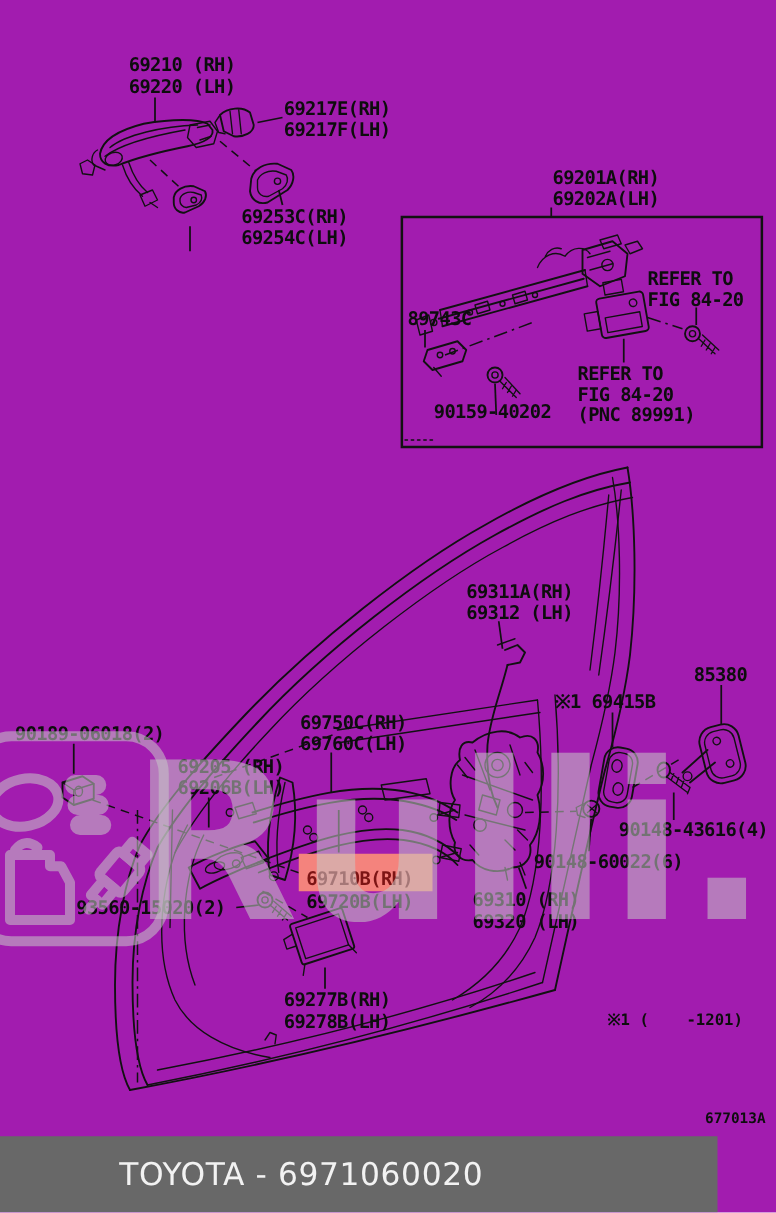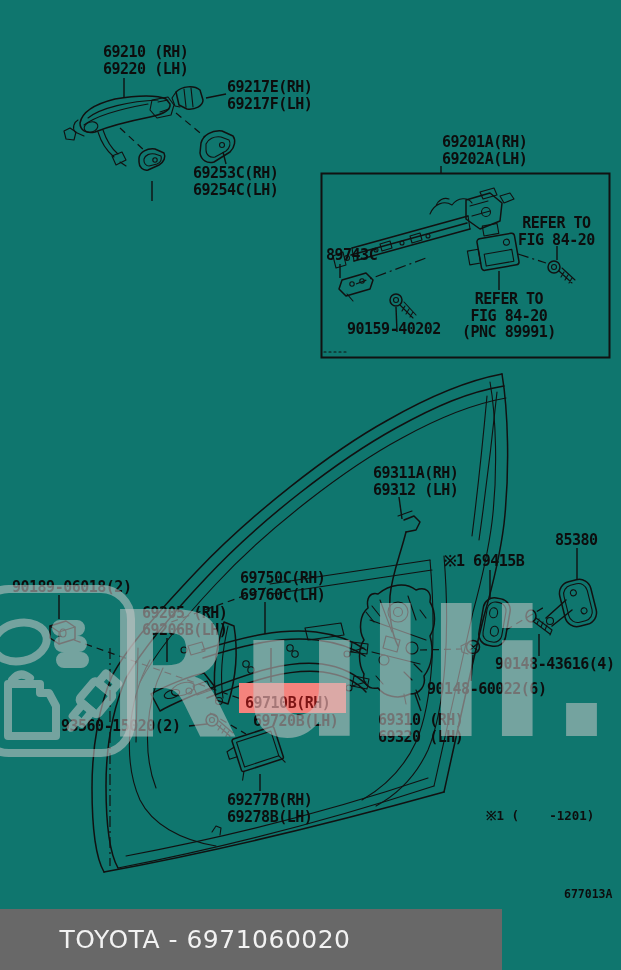--- a/index.html
+++ b/index.html
@@ -1,41 +1,41 @@
 <!DOCTYPE html>
 <html style="--highlight-bg: #f4837d; --highlight-text: #7c1414; --footer-bg: #686868; --footer-text: #f2f2f2; --line: #111111; --watermark: #c8c8c8;"><head>
 <meta charset="utf-8">
 <style>
   :root{
     --highlight-bg:#f4837d; --highlight-text:#7c1414;
     --footer-bg:#686868; --footer-text:#f2f2f2;
     --line:#111111; --watermark:#c8c8c8;
   }
   html,body{margin:0;padding:0;background:#ffffff;}
-  .stage{position:relative;width:621px;height:970px;overflow:hidden;background:#0f766e;
-         font-family:"DejaVu Sans Mono",monospace;text-align:center;}
+  .stage{position:relative;width:621px;height:970px;overflow:hidden;background:#a21caf;
+         font-family:"DejaVu Sans Mono",monospace;}
   svg.art{position:absolute;left:0;top:0;}
   svg.art *{vector-effect:non-scaling-stroke;}
   .s  {fill:none;stroke:var(--line);stroke-width:1.5;stroke-linecap:round;stroke-linejoin:round;}
   .sf {fill:none;stroke:var(--line);stroke-width:1.1;stroke-linecap:round;stroke-linejoin:round;}
   .ldr{fill:none;stroke:var(--line);stroke-width:1.4;}
   .dsh{fill:none;stroke:var(--line);stroke-width:1.2;stroke-dasharray:7 5;}
   .ddt{fill:none;stroke:var(--line);stroke-width:1.2;stroke-dasharray:11 4 2 4;}
   .box{fill:none;stroke:var(--line);stroke-width:2;}
   .lbl{position:absolute;display:flex;flex-direction:column;color:#0d0d0d;
        font:700 15px/16.5px "DejaVu Sans Mono",monospace;white-space:pre;letter-spacing:-0.5px;}
   .lbl span{display:block;}
   .hl{background:var(--highlight-bg);color:var(--highlight-text);padding:12px 16px 1px 6px;margin-left:-6px;}
   .note{position:absolute;color:#0d0d0d;font:700 12.5px/14px "DejaVu Sans Mono",monospace;white-space:pre;}
   .figcode{position:absolute;color:#0d0d0d;font:700 11.5px/12px "DejaVu Sans Mono",monospace;}
   .wm{position:absolute;left:0;top:0;width:621px;height:970px;pointer-events:none;}
   .wm-text{position:absolute;left:104px;top:588px;font:700 175px/1 "DejaVu Sans",sans-serif;
            color:var(--watermark);opacity:.55;letter-spacing:1px;white-space:pre;}
   .wm-icon{position:absolute;left:-26px;top:584px;opacity:.55;}
-  .footer{position:absolute;left:0;top:909px;width:502px;height:61px;background:var(--footer-bg);
+  .footer{position:absolute;left:0;top:909px;width:574px;height:61px;background:var(--footer-bg);
           display:flex;align-items:center;justify-content:center;}
   .footer-inner{display:flex;gap:38px;transform:translateX(-46px);
           font:400 25px/25px "DejaVu Sans",sans-serif;color:var(--footer-text);letter-spacing:.5px;white-space:pre;}
 </style>
 </head>
 <body>
 
 <div class="stage">
 
   <svg class="art" width="621" height="970" viewBox="0 0 621 970">

